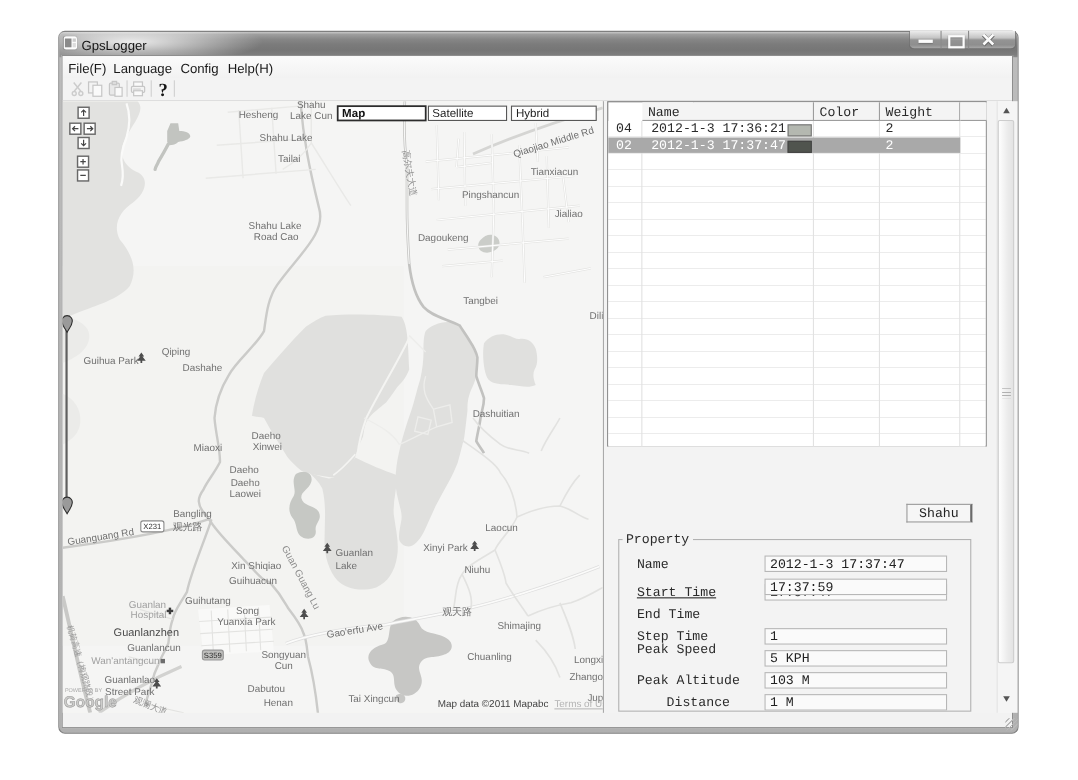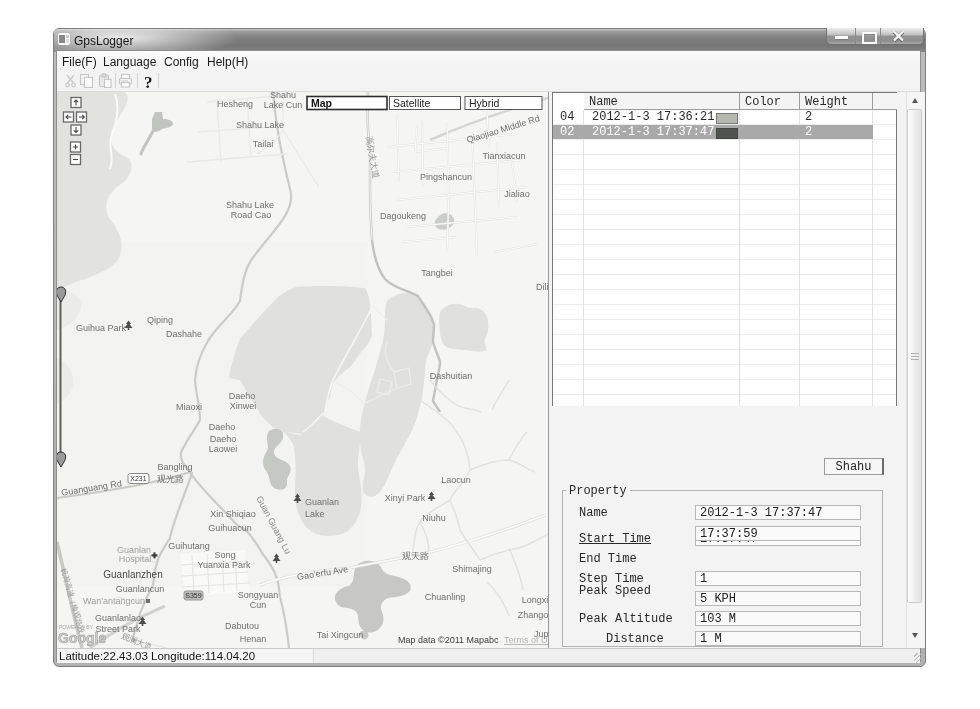--- a/index.html
+++ b/index.html
@@ -384,20 +384,16 @@
       <div class="pbox" style="top:434px;">17:37:59</div>
       <div class="plabel" style="top:480px;text-align:center;">Step Time</div>
       <div class="pbox" style="top:479px;">1</div>
       <div class="plabel" style="top:492px;">Peak Speed</div>
       <div class="pbox" style="top:499px;">5 KPH</div>
       <div class="plabel" style="top:520px;">Peak Altitude</div>
       <div class="pbox" style="top:519px;">103 M</div>
       <div class="plabel" style="top:540px;margin-left:27px;">Distance</div>
       <div class="pbox" style="top:539px;">1 M</div>
     </div>
-    <div class="abs" id="status">
-        <div style="position:absolute;left:0;top:0;width:256px;height:14px;background:#f5f5f5;border-right:1px solid #dadada;"></div>
-      <span style="position:absolute;left:2px;top:1px;">Latitude:22.43.03 Longitude:114.04.20</span>
-    </div>
   </div>
   <div class="abs" id="grip" style="left:860px;top:624px;width:11px;height:11px;border-radius:0 0 5px 0;
     background:repeating-linear-gradient(135deg,transparent 0,transparent 2px,#b9b9b9 2px,#b9b9b9 3px);"></div>
 </div>
 
 </body></html>

